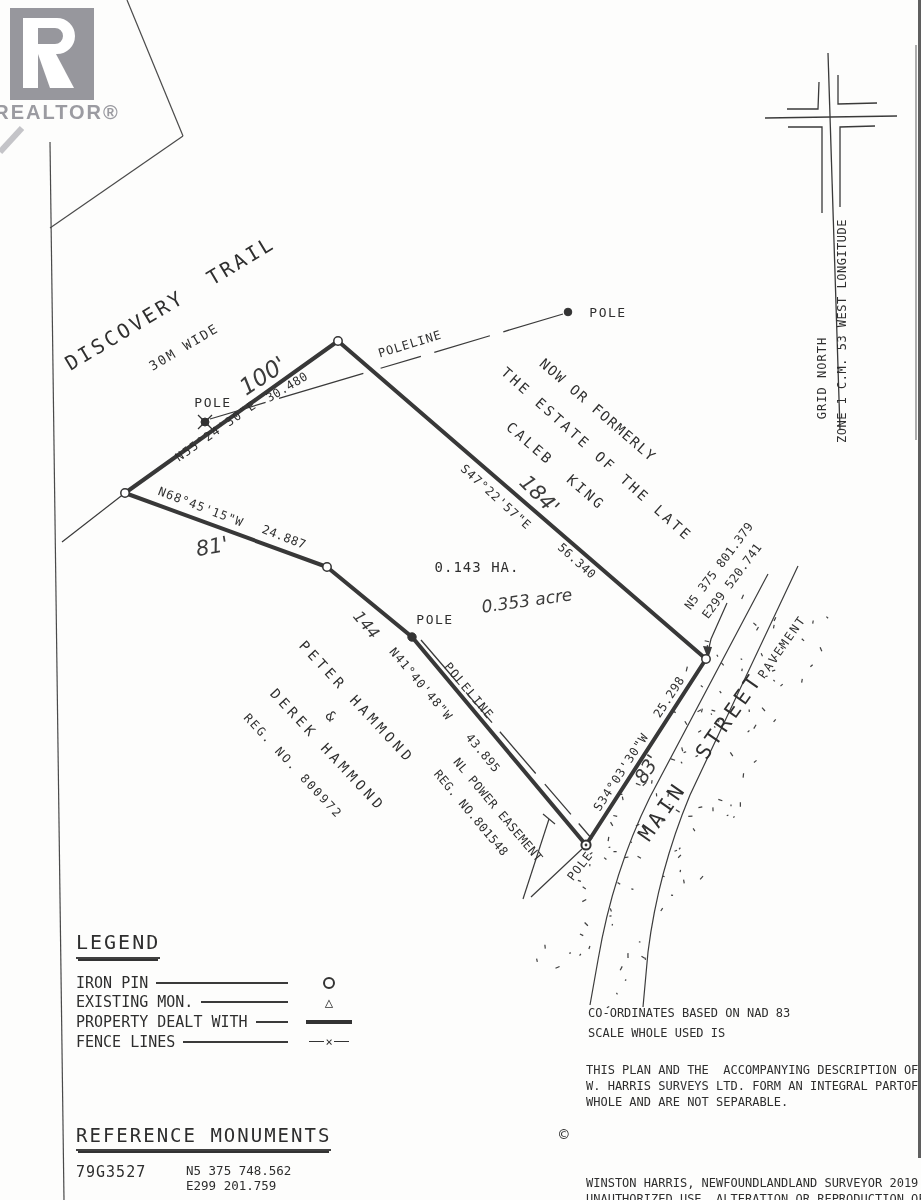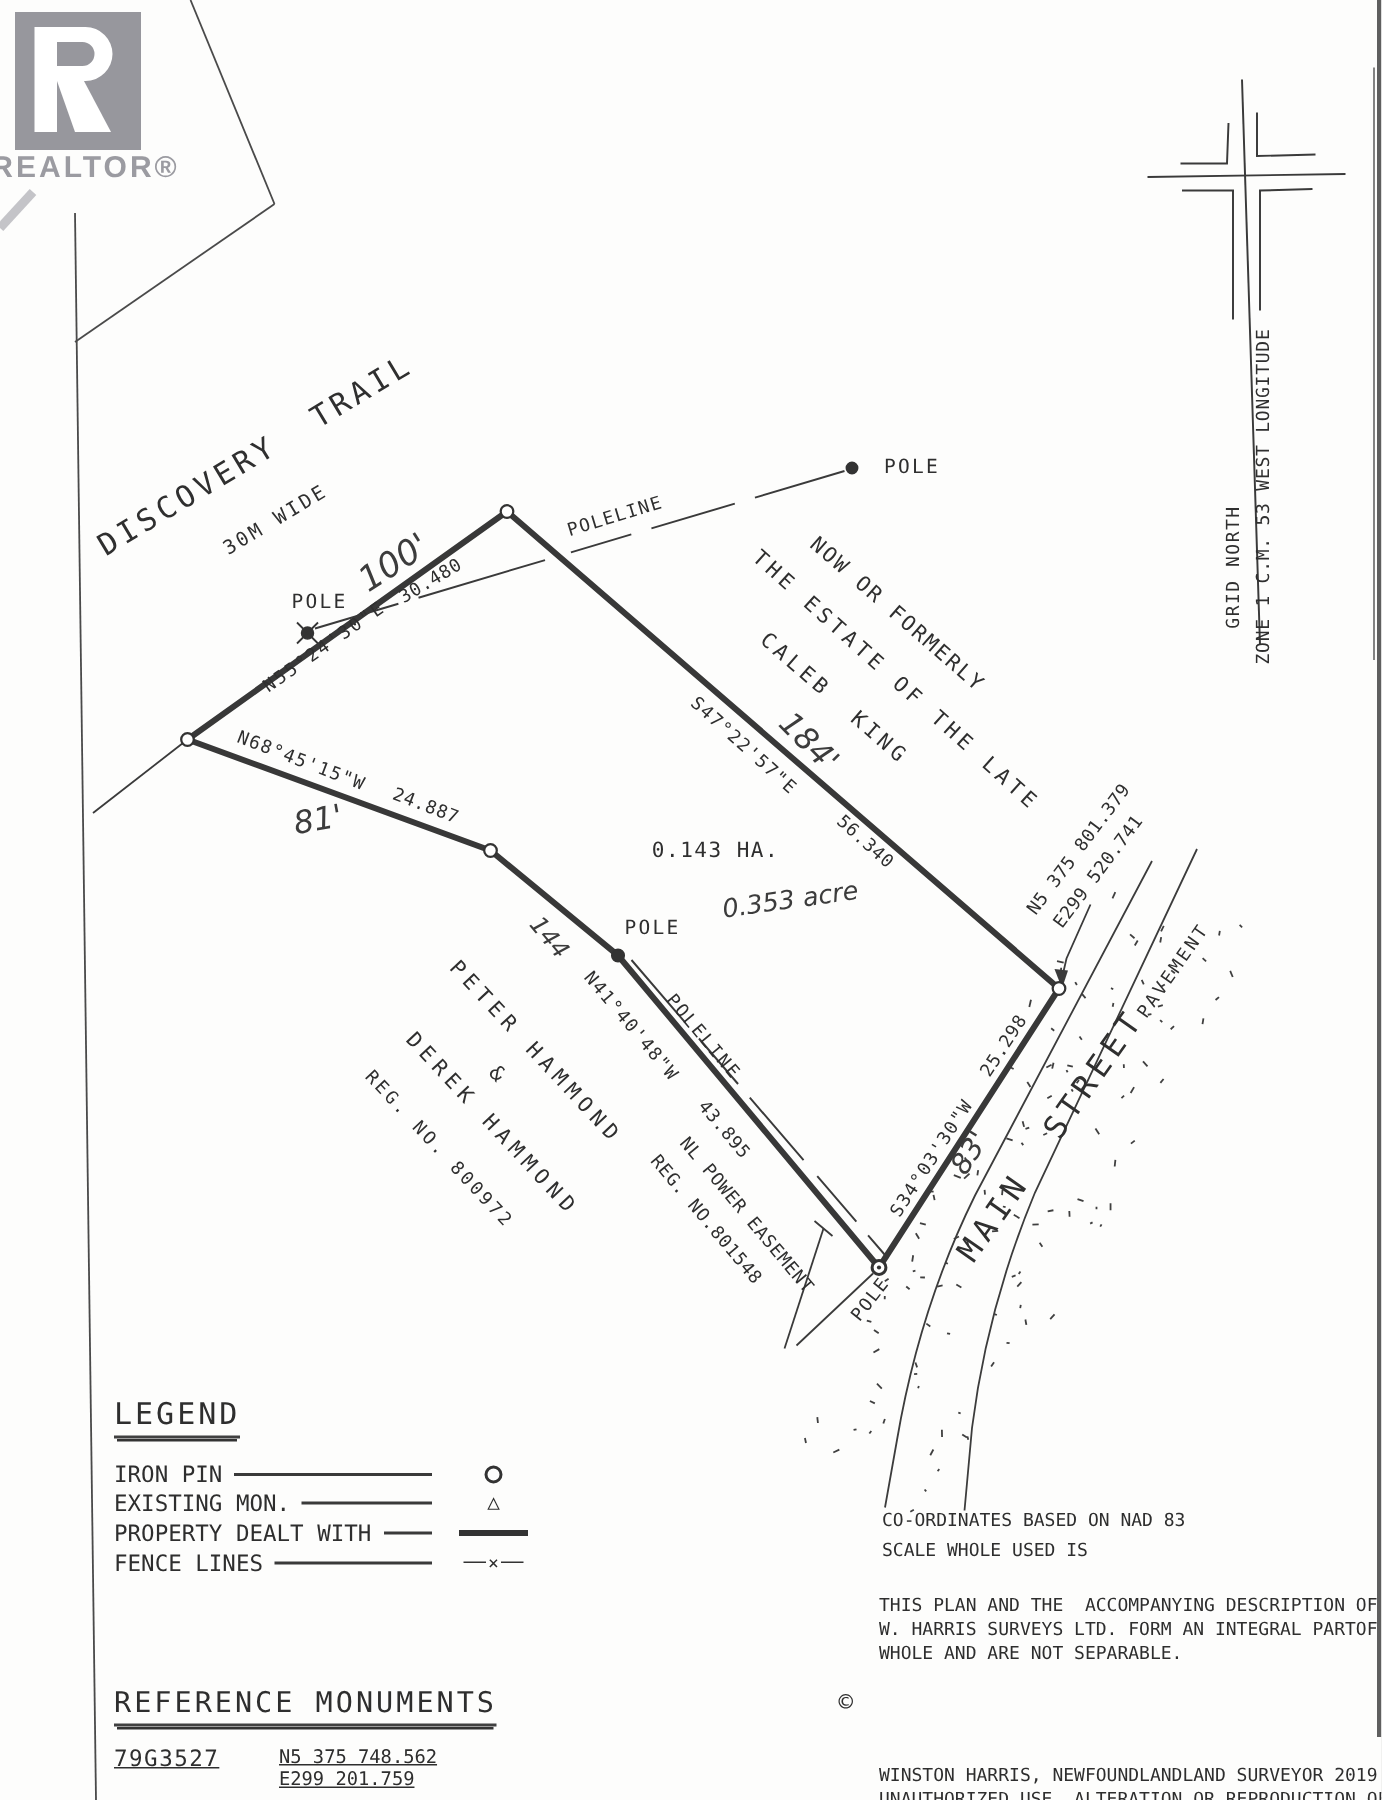--- a/index.html
+++ b/index.html
@@ -26,21 +26,21 @@
   .sym-circle{width:8px;height:8px;border:2px solid #333;border-radius:50%;}
   .sym-circle-small{width:7px;height:7px;border:2px solid #333;border-radius:50%;}
   .sym-tri{font-size:14px;line-height:1;}
   .sym-thick{width:46px;height:4px;background:#333;}
   .sym-fence{display:flex;align-items:center;}
   .sym-fence i{display:block;width:15px;height:1.6px;background:#333;}
   .sym-fence b{font-weight:normal;font-size:12px;margin:0 1px;}
   
   #refmon{position:absolute;left:76px;top:1124px;width:330px;}
   #ref-title{font-size:19px;letter-spacing:2px;}
-  .ref-row{display:flex;margin-top:12px;font-size:12.5px;text-decoration:underline;}
+  .ref-row{display:flex;margin-top:12px;font-size:12.5px;}
   .ref-station{font-size:15px;width:96px;margin-right:14px;letter-spacing:1px;}
   .ref-coords{line-height:15px;}
   
   .notes{position:absolute;font-size:12px;line-height:16.2px;white-space:pre;}
   #notes-coords{left:588px;top:1003px;line-height:20px;}
   #notes-plan{left:586px;top:1062px;}
   #notes-copy{left:586px;top:1126px;}
   .copy-sym{position:absolute;left:-27px;top:1px;font-size:16px;}
   .edge-strip{position:absolute;right:0;top:0;width:3px;height:1158px;background:#5f5f5f;}
 </style>

